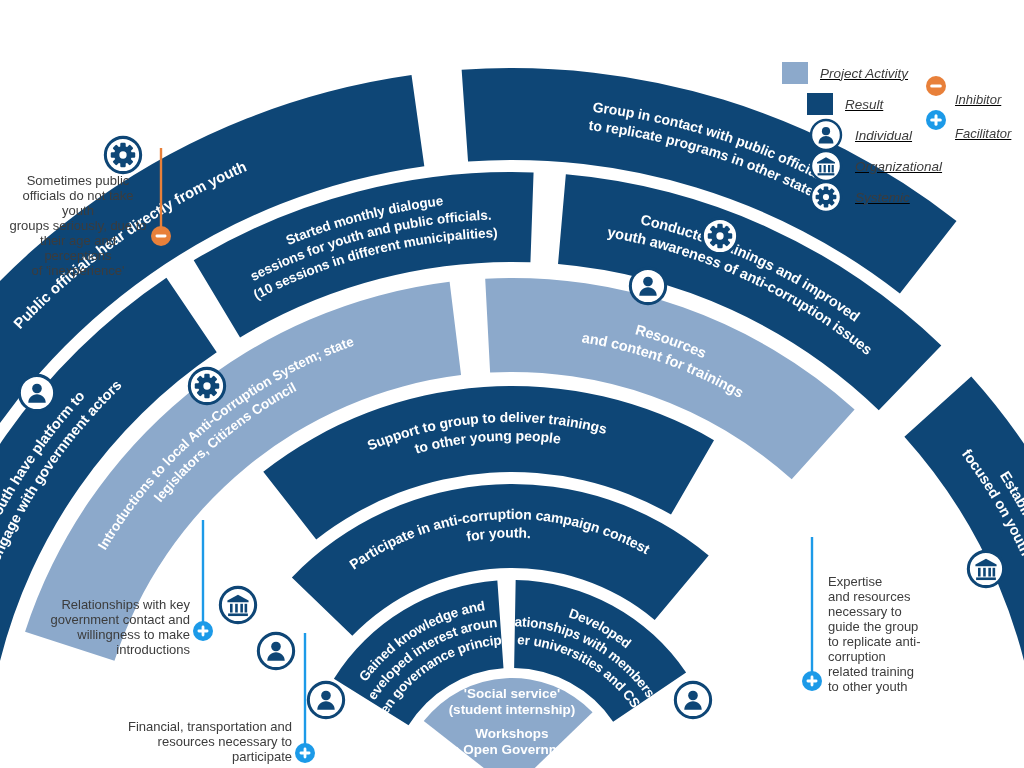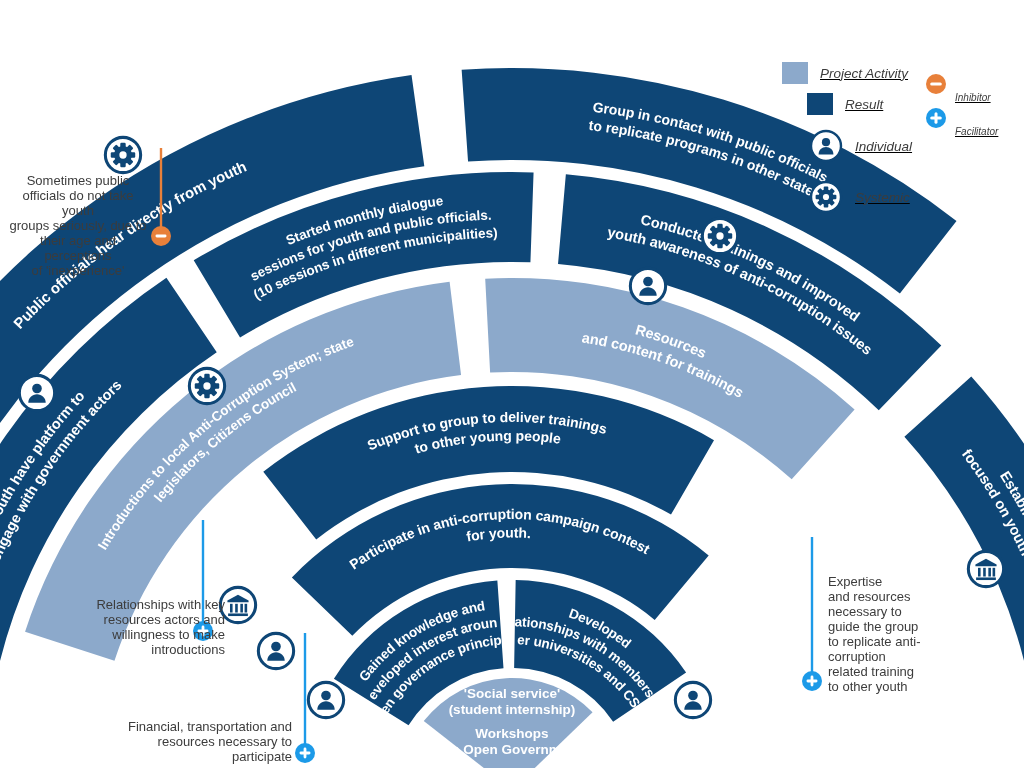--- a/index.html
+++ b/index.html
@@ -36,21 +36,21 @@
     left:782px;top:56px;
     width:242px;height:150px;
     font-family:"Liberation Sans", sans-serif;
   }
   .legend-row{position:absolute;display:flex;align-items:center;text-decoration:underline;}
   .swatch{width:26px;height:22px;display:inline-block;}
   .leg-txt{
     font-style:italic;font-size:13.5px;color:#3c3c3c;margin-left:12px;
     white-space:nowrap;
   }
-  .leg-txt.small{font-size:10px;margin-left:8px;margin-top:28px;}
+  .leg-txt.small{font-size:13px;margin-left:8px;margin-top:28px;}
 </style>
 </head>
 <body>
 
 <div id="stage">
 
   <svg class="layer" id="fan" viewBox="0 0 1024 768">
     <defs></defs>
     <g id="arc-shapes">
         <path d="M -125.48816204414516 451.04153166858663 A 722 722 0 0 1 411.51702110683283 75.0264543685862
@@ -251,23 +251,23 @@
   </svg>
 
   <div class="ann-text" style="left:8px;top:173px;width:140px;text-align:center;">
     <div>Sometimes public</div>
     <div>officials do not take youth</div>
     <div>groups seriously, due to</div>
     <div>their age and perceptions</div>
     <div>of 'inexperience'</div>
   </div>
 
-  <div class="ann-text" style="left:0px;top:597px;width:190px;text-align:right;padding-left:35px;">
+  <div class="ann-text" style="left:0px;top:597px;width:190px;text-align:right;">
     <div>Relationships with key</div>
-    <div>resources actors and</div>
+    <div>government contact and</div>
     <div>willingness to make introductions</div>
   </div>
 
   <div class="ann-text" style="left:110px;top:719px;width:182px;text-align:right;">
     <div>Financial, transportation and</div>
     <div>resources necessary to</div>
     <div>participate</div>
   </div>
 
   <div class="ann-text" style="left:828px;top:574px;width:110px;text-align:left;">
@@ -286,29 +286,41 @@
     <div class="legend-row" style="left:0px;top:6px;">
       <span class="swatch" style="background:#8CA9CB;"></span>
       <span class="leg-txt">Project Activity</span>
     </div>
 
     <div class="legend-row" style="left:0px;top:37px;padding-left:25px;">
       <span class="swatch" style="background:#0E4676;"></span>
       <span class="leg-txt">Result</span>
     </div>
 
-    <div class="legend-row" style="left:27px;top:73px;">
+    <div class="legend-row" style="left:27px;top:62px;">
       <svg width="34" height="34" viewBox="0 0 34 34">
         <circle cx="17" cy="17" r="15" fill="#fff" stroke="#0E4676" stroke-width="2.4"></circle>
         <circle cx="17" cy="13.2" r="4.1" fill="#0E4676"></circle>
         <path d="M9.6 25.4c0-4.3 3.3-7.3 7.4-7.3s7.4 3 7.4 7.3z" fill="#0E4676"></path>
       </svg>
       <span class="leg-txt">Individual</span>
     </div>
 
+    <div class="legend-row" style="left:27px;top:93px;">
+      <svg width="34" height="34" viewBox="0 0 34 34">
+        <circle cx="17" cy="17" r="15" fill="#fff" stroke="#0E4676" stroke-width="2.4"></circle>
+        <path d="M17 8.2 26 13.2 26 14.6 8 14.6 8 13.2z" fill="#0E4676"></path>
+        <rect x="10.2" y="16" width="2.2" height="7.4" fill="#0E4676"></rect>
+        <rect x="14.6" y="16" width="2.2" height="7.4" fill="#0E4676"></rect>
+        <rect x="19" y="16" width="2.2" height="7.4" fill="#0E4676"></rect>
+        <rect x="22.6" y="16" width="2.2" height="7.4" fill="#0E4676"></rect>
+        <rect x="8.6" y="24.2" width="16.8" height="2.2" fill="#0E4676"></rect>
+      </svg>
+      <span class="leg-txt">Organizational</span>
+    </div>
 
     <div class="legend-row" style="left:27px;top:124px;">
       <svg width="34" height="34" viewBox="0 0 34 34">
         <circle cx="17" cy="17" r="15" fill="#fff" stroke="#0E4676" stroke-width="2.4"></circle>
         <g fill="#0E4676" transform="translate(17,17)">
           <rect x="-2.3" y="-10.4" width="4.6" height="20.8" rx="1"></rect>
           <rect x="-2.3" y="-10.4" width="4.6" height="20.8" rx="1" transform="rotate(45)"></rect>
           <rect x="-2.3" y="-10.4" width="4.6" height="20.8" rx="1" transform="rotate(90)"></rect>
           <rect x="-2.3" y="-10.4" width="4.6" height="20.8" rx="1" transform="rotate(135)"></rect>
           <circle cx="0" cy="0" r="7.6"></circle>

